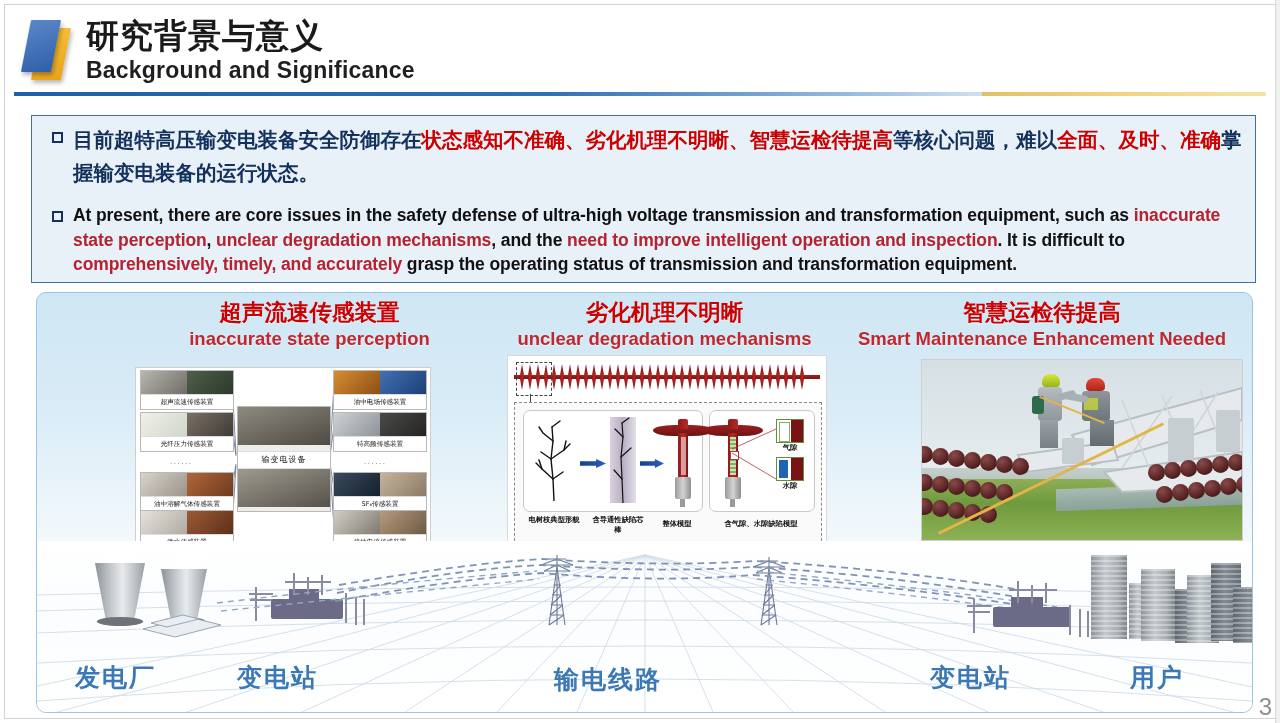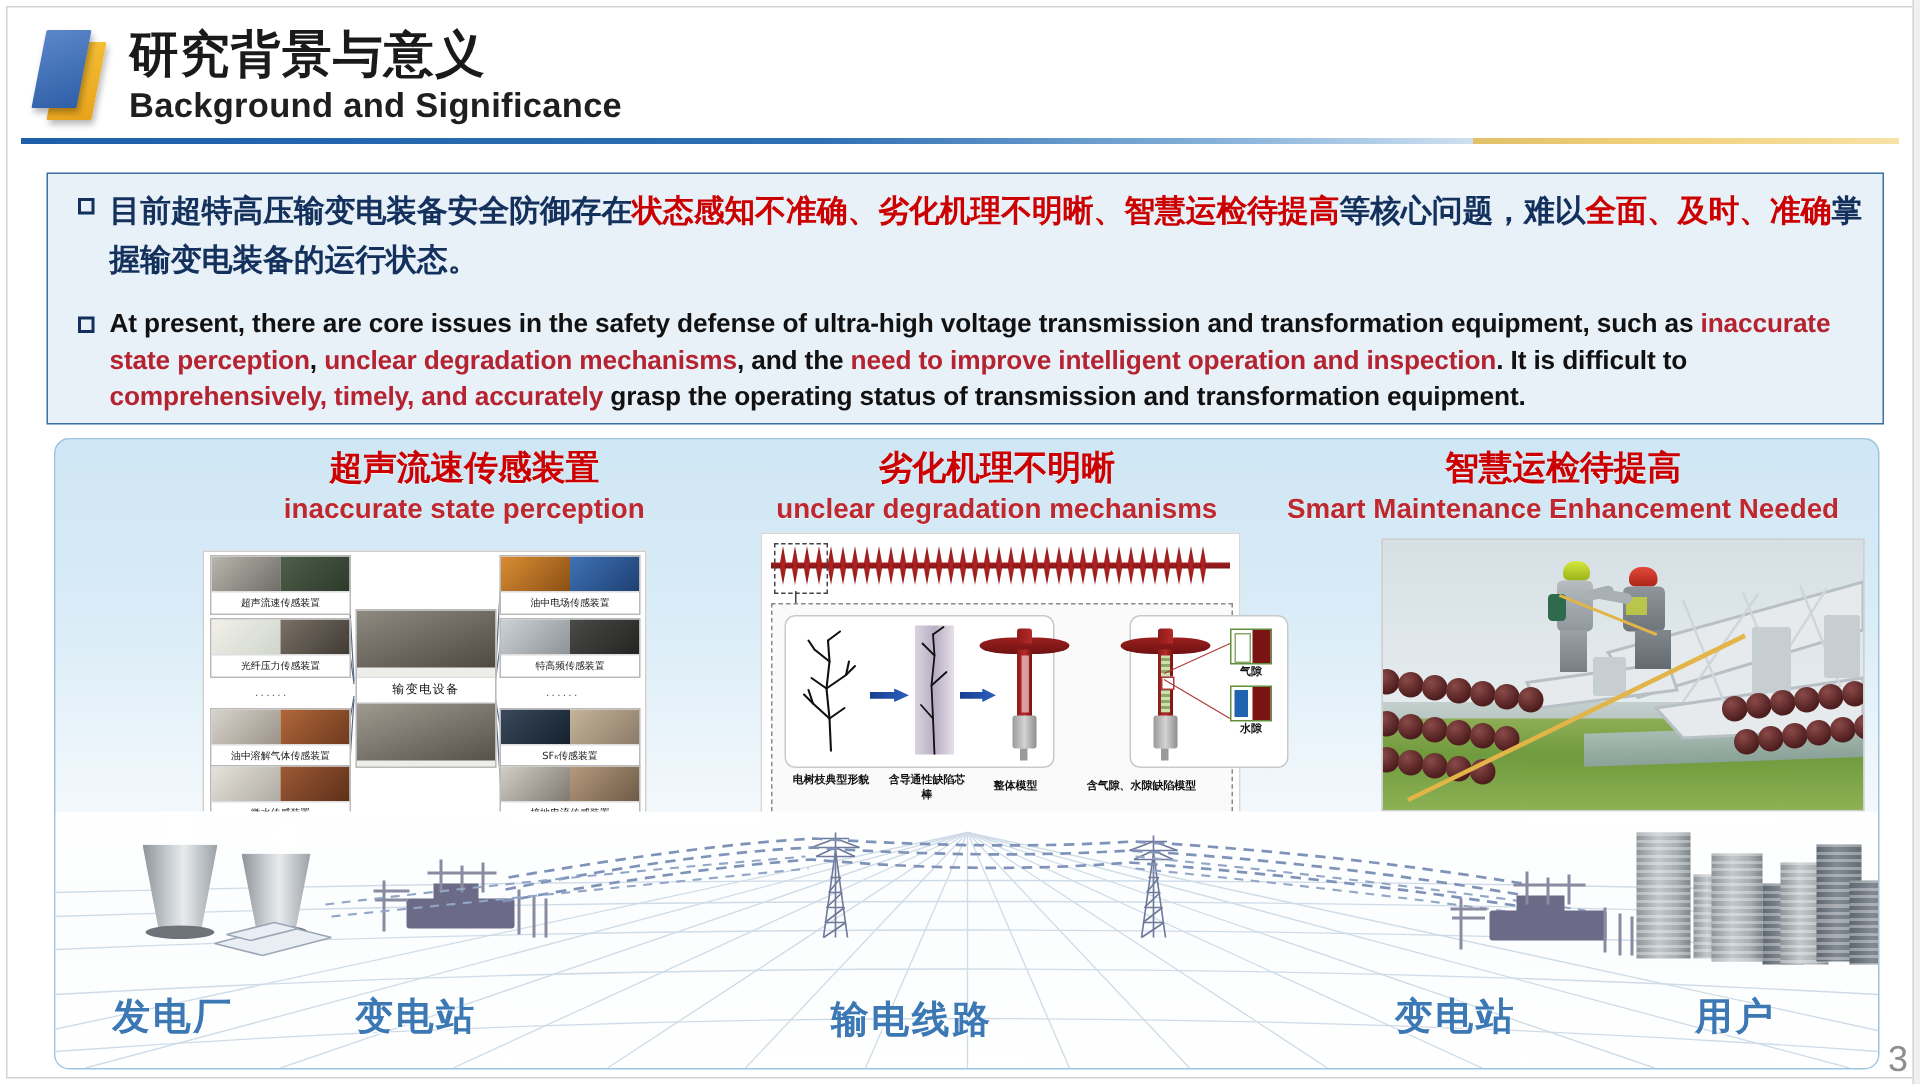--- a/index.html
+++ b/index.html
@@ -161,21 +161,21 @@
     border-top:5px solid #444;
   }
   .model-box{
     position:absolute;left:6px;top:46px;width:306px;height:142px;
     border:1px dashed #8a8a8a;background:#fafafa;
   }
   .sub-box{
     position:absolute;border:1px solid #c9c9c9;border-radius:7px;background:#fff;
   }
   .sb-a{left:8px;top:7px;width:178px;height:100px;}
-  .sb-b{left:194px;top:7px;width:104px;height:100px;margin-left:44px;}
+  .sb-b{left:194px;top:7px;width:104px;height:100px;}
   .mini-cap{
     position:absolute;font-size:7.3px;color:#111;text-align:center;line-height:9.5px;
     font-family:"DejaVu Sans","Liberation Sans",sans-serif;font-weight:bold;
   }
   .tree{position:absolute;}
   .blue-arrow{
     position:absolute;height:9px;
     background:linear-gradient(90deg,#17408f,#2a5fc0);
     clip-path:polygon(0 25%,62% 25%,62% 0,100% 50%,62% 100%,62% 75%,0 75%);
   }

